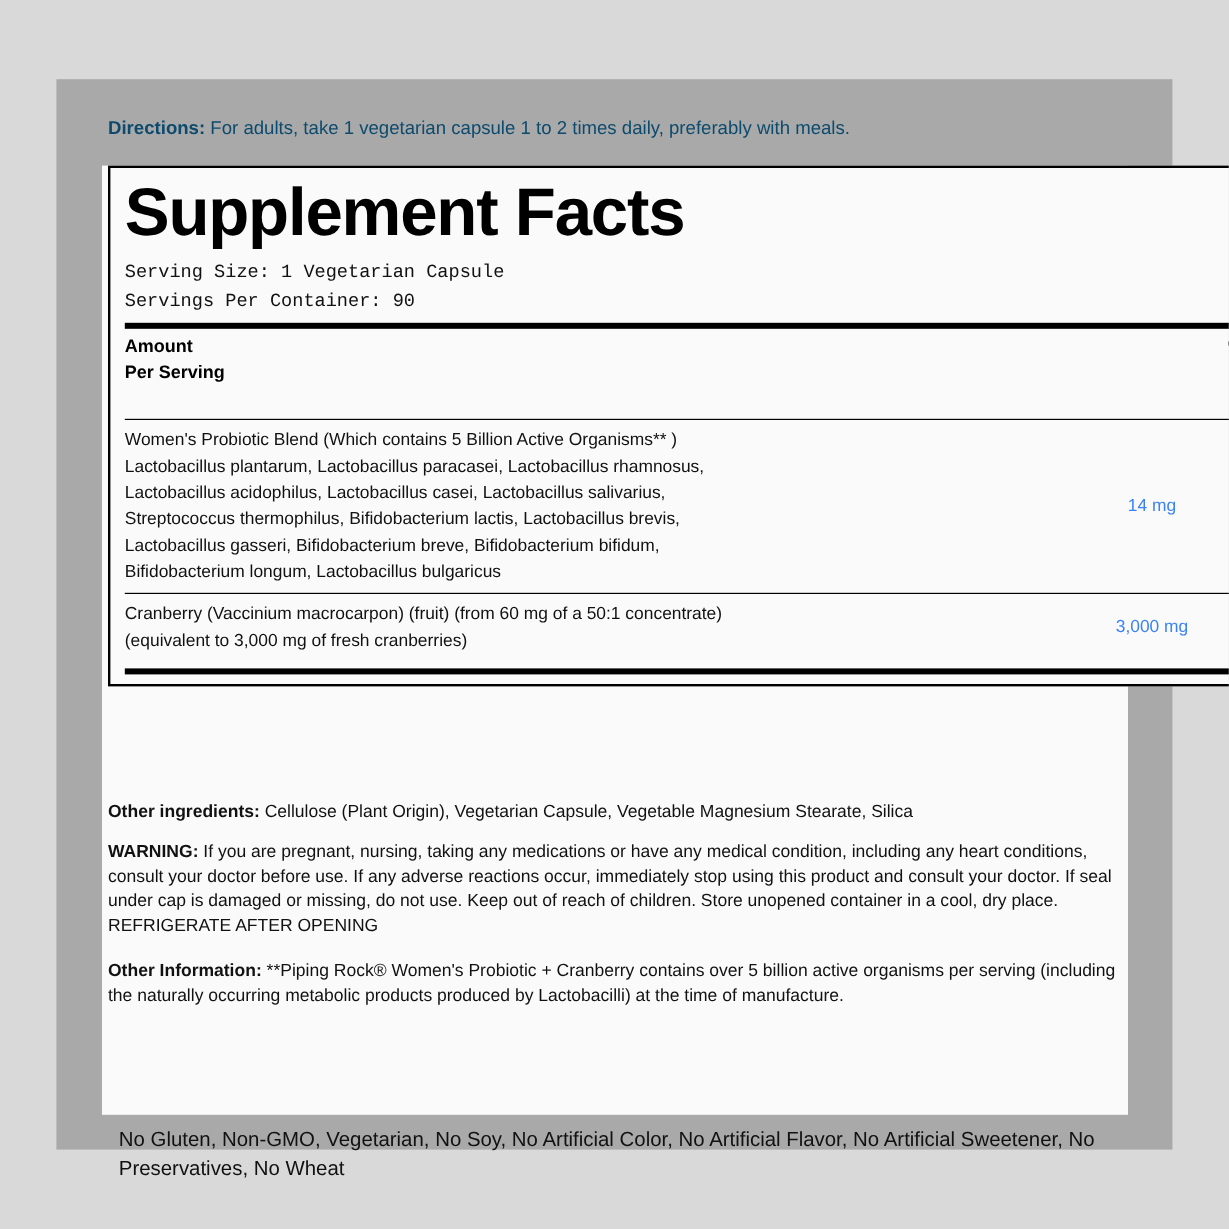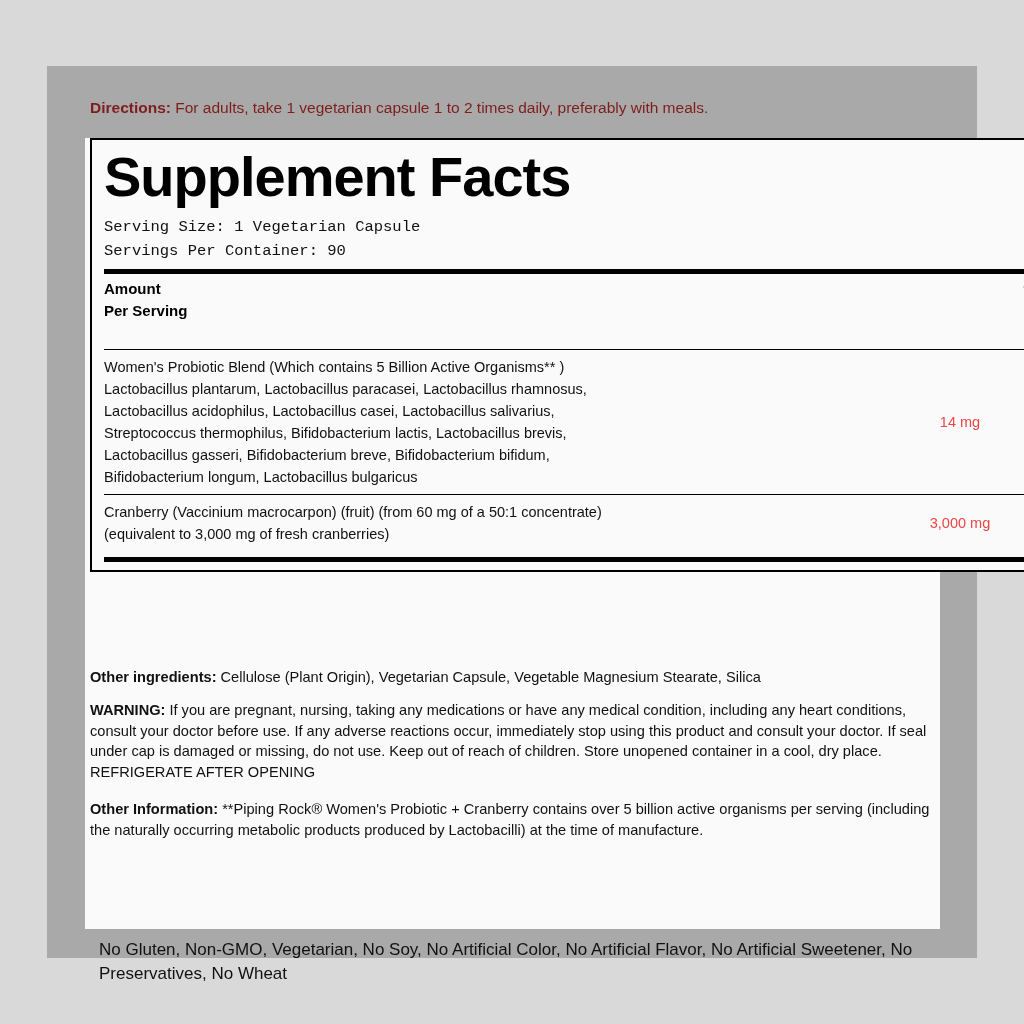--- a/index.html
+++ b/index.html
@@ -34,21 +34,21 @@
     height: 791px;
     background: #fafafa;
     box-sizing: border-box;
   }
   .directions {
     position: absolute;
     left: 43px;
     top: 32px;
     width: 860px;
     font-size: 15.5px;
-    color: #7f1d1d;
+    color: #0c4a6e;
     line-height: 1.25;
   }
   .directions b { font-weight: bold; }
 
   .facts-box {
     position: absolute;
     left: 43px;
     top: 72px;
     width: 998px;
     border: 2.5px solid #000;
@@ -108,21 +108,21 @@
   .ing-row .names {
     flex: 1 1 auto;
     font-size: 14.5px;
     line-height: 1.52;
     color: #111;
   }
   .ing-row .amt {
     width: 120px;
     text-align: center;
     font-size: 14.5px;
-    color: #ef4444;
+    color: #3b82f6;
   }
   .ing-row .dv {
     width: 54px;
     text-align: center;
     font-size: 14.5px;
     color: #111;
   }
   .footnote {
     font-size: 11.5px;
     color: #111;

